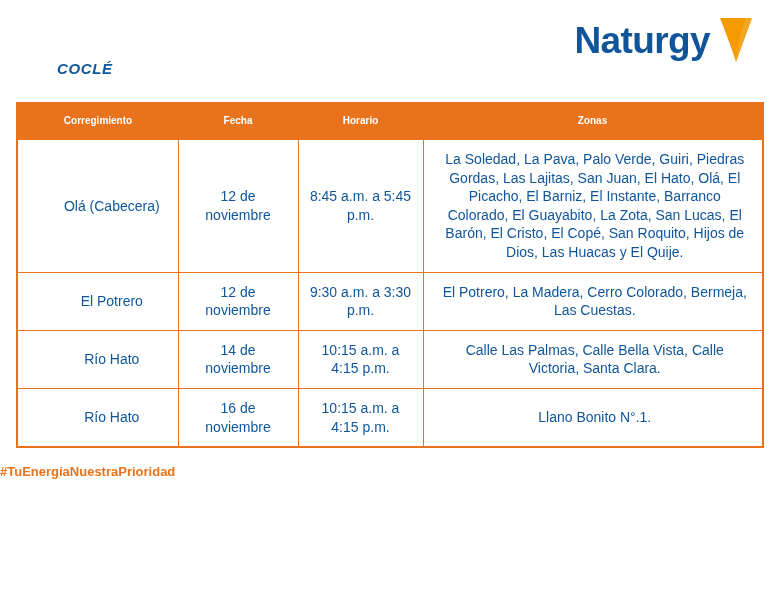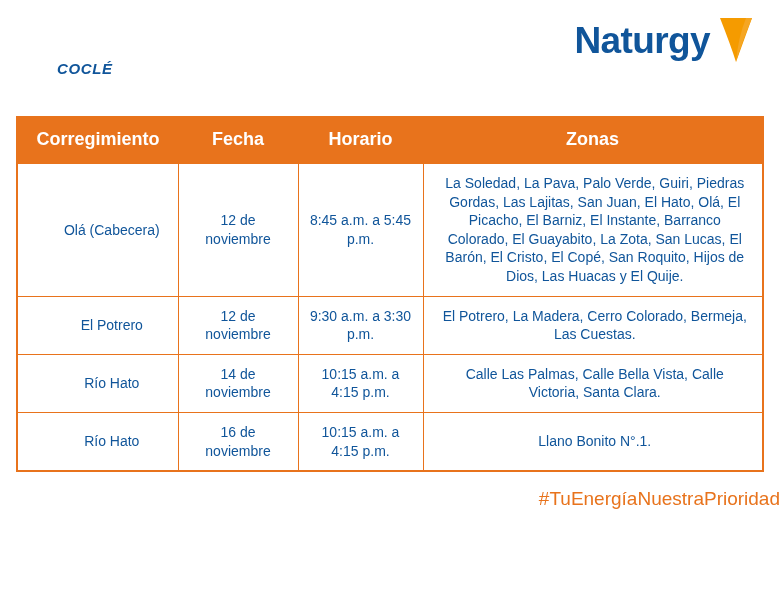--- a/index.html
+++ b/index.html
@@ -17,21 +17,21 @@
   .page {
     position: relative;
     width: 780px;
     height: 603px;
     box-sizing: border-box;
   }
 
   
   .header {
     position: relative;
-    height: 116px;
+    height: 102px;
   }
   .brand {
     position: absolute;
     right: 24px;
     top: 22px;
     display: flex;
     align-items: flex-start;
   }
   .brand-text {
     font-size: 37px;
@@ -63,21 +63,21 @@
     box-sizing: border-box;
   }
   table {
     border-collapse: collapse;
     width: 100%;
     table-layout: fixed;
   }
   thead th {
     background: #e8731c;
     color: #ffffff;
-    font-size: 18px;
+    font-size: 10px;
     font-weight: bold;
     padding: 13px 4px;
     text-align: center;
     border: none;
   }
   tbody td {
     border: 1.5px solid #e8731c;
     color: #10559a;
     font-size: 14px;
     text-align: center;
@@ -91,24 +91,24 @@
 
   .col-corr { width: 160px; }
   .col-fecha { width: 120px; }
   .col-horario { width: 125px; }
   .col-zonas { width: auto; }
 
   .zonas-cell { padding-left: 16px; padding-right: 12px; }
 
   
   .footer {
-    text-align: right;
+    text-align: left;
     margin-top: 16px;
-    font-size: 19px;
-    font-weight: normal;
+    font-size: 13px;
+    font-weight: bold;
     color: #e8731c;
   }
 </style>
 </head>
 <body>
 
 <div class="page">
 
   <div class="header">
     <div class="brand">

